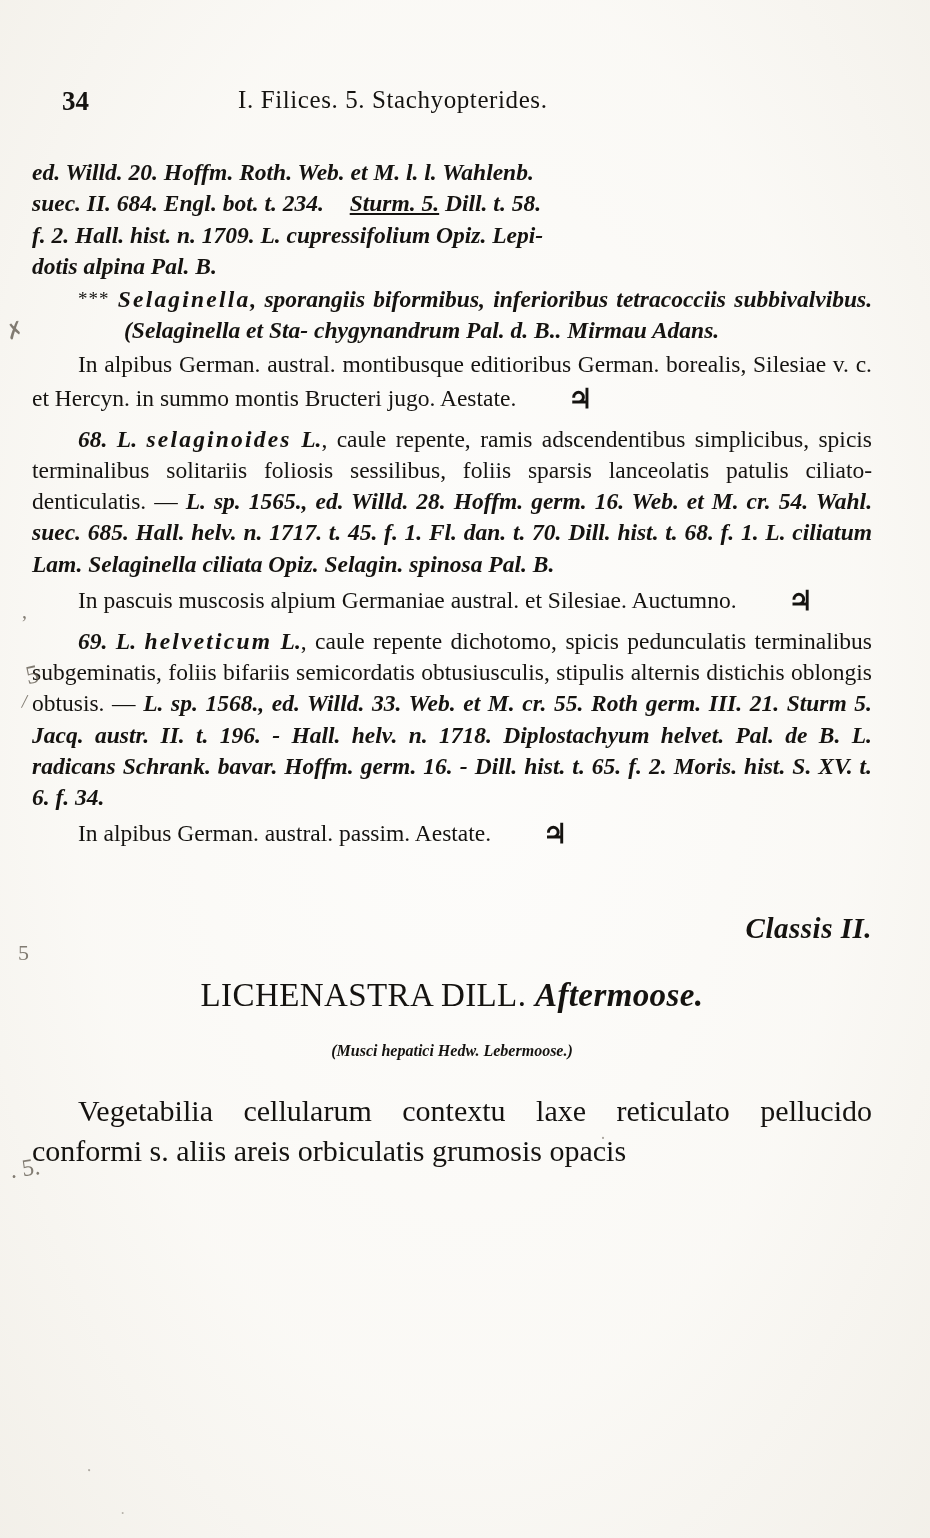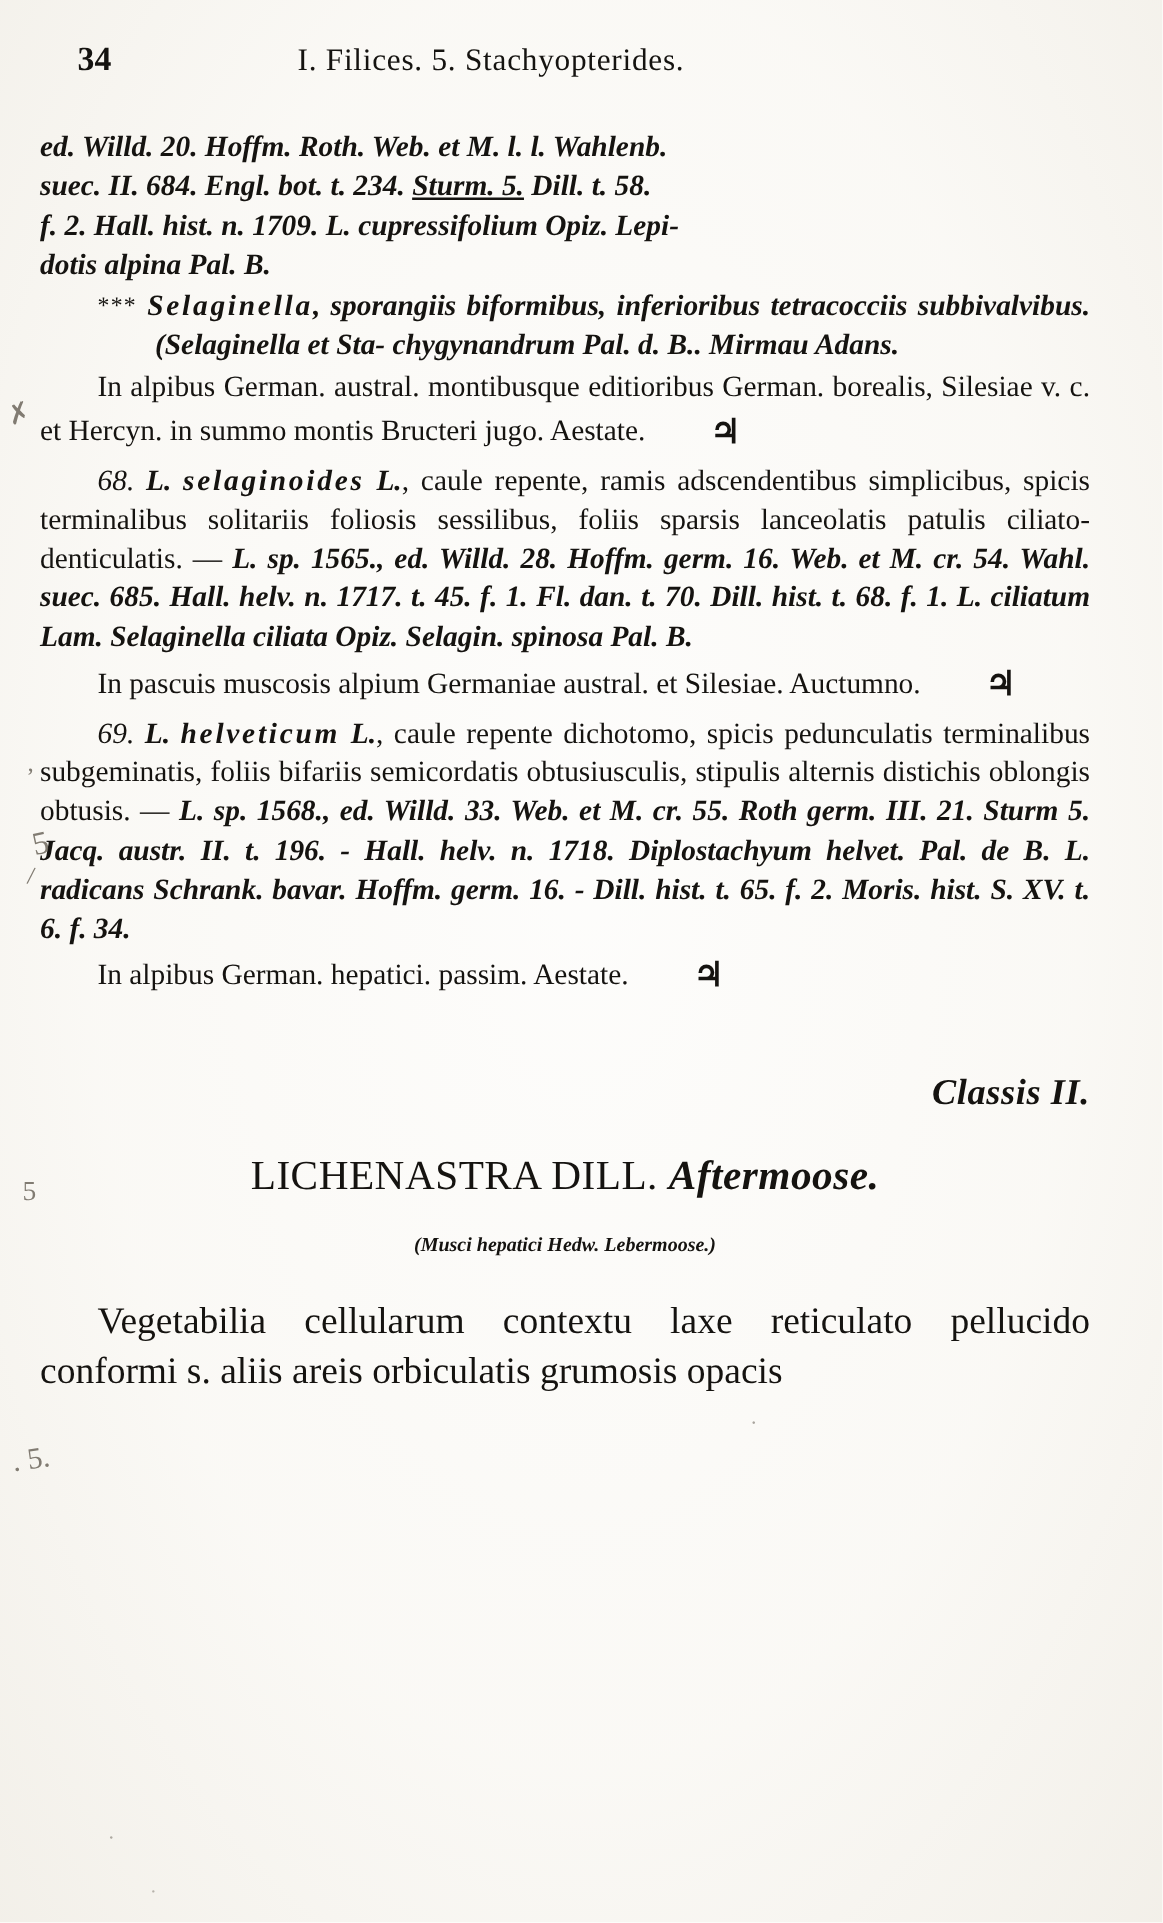--- a/index.html
+++ b/index.html
@@ -33,22 +33,22 @@
     pointer-events: none;
   }
   .content {
     position: relative;
     z-index: 2;
   }
 
   
   .runhead {
     display: flex;
-    align-items: flex-end;
-    padding: 32px 62px 0 62px;
+    align-items: flex-start;
+    padding: 86px 62px 0 62px;
   }
   .folio {
     font-family: "Liberation Serif", serif;
     font-weight: bold;
     font-size: 27px;
     letter-spacing: 0px;
     width: 120px;
   }
   .runtitle {
     font-family: "Liberation Serif", serif;
@@ -70,21 +70,21 @@
     margin: 0 0 2px 0;
   }
   .para.indent {
     text-indent: 46px;
   }
   .bi {            
     font-weight: bold;
     font-style: italic;
   }
   .rom { font-style: normal; font-weight: normal; }
-  .ul { text-decoration: underline; }
+  .ul { text-decoration: underline; margin-left: 20px; }
   .spaced {
     font-style: italic;
     font-weight: bold;
     letter-spacing: 2.2px;
   }
   .perennial {
     font-family: "Liberation Serif", serif;
     font-size: 27px;
     font-weight: bold;
     display: inline-block;
@@ -98,21 +98,21 @@
   .block-sel {
     padding-left: 92px;
     text-indent: -46px;
     font-style: italic;
     font-weight: bold;
   }
   .species {
     margin-top: 8px;
   }
   .numlead {
-    font-weight: normal;
+    font-weight: bold;
     font-style: italic;
   }
 
   
   .classis {
     text-align: right;
     font-style: italic;
     font-weight: bold;
     font-size: 29px;
     margin-top: 58px;
@@ -222,21 +222,21 @@
       </div>
 
       <div class="para indent species">
         <span class="numlead">69.</span>
         <span class="bi">L.</span>
         <span class="spaced">helveticum</span>
         <span class="bi">L.</span><span class="rom">, caule repente dichotomo, spicis pedunculatis terminalibus subgeminatis, foliis bifariis semicordatis obtusiusculis, stipulis alternis distichis oblongis obtusis. —</span>
         <span class="bi">L. sp. 1568., ed. Willd. 33. Web. et M. cr. 55. Roth germ. III. 21. Sturm 5. Jacq. austr. II. t. 196. - Hall. helv. n. 1718. Diplostachyum helvet. Pal. de B. L. radicans Schrank. bavar. Hoffm. germ. 16. - Dill. hist. t. 65. f. 2. Moris. hist. S. XV. t. 6. f. 34.</span>
       </div>
       <div class="para indent">
-        <span>In alpibus German. hepatici. passim. Aestate.</span>
+        <span>In alpibus German. austral. passim. Aestate.</span>
         <span class="perennial">♃</span>
       </div>
 
       <div class="classis">Classis II.</div>
       <div class="genus-line">
         <span class="roman">LICHENASTRA DILL.</span>
         <span class="german">Aftermoose.</span>
       </div>
       <div class="synline">(Musci hepatici Hedw. Lebermoose.)</div>
 

